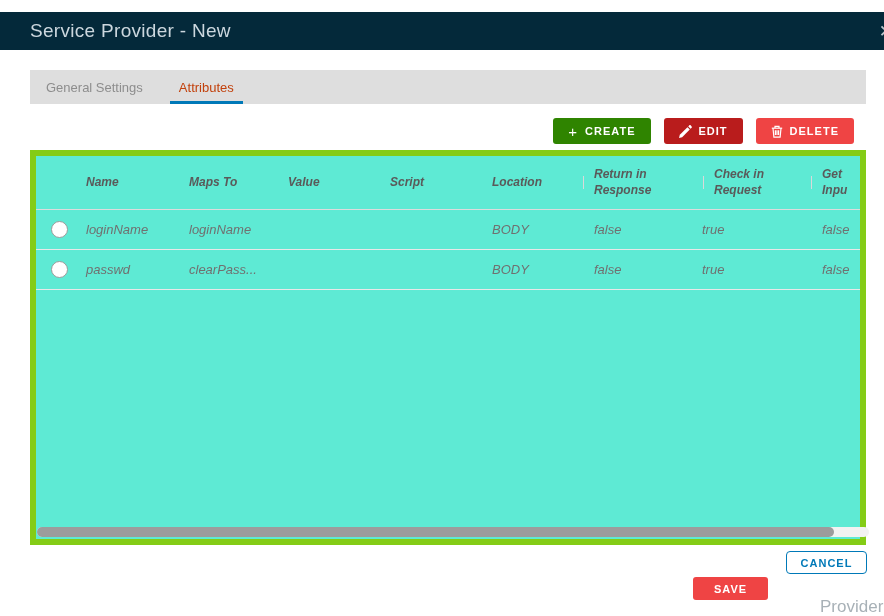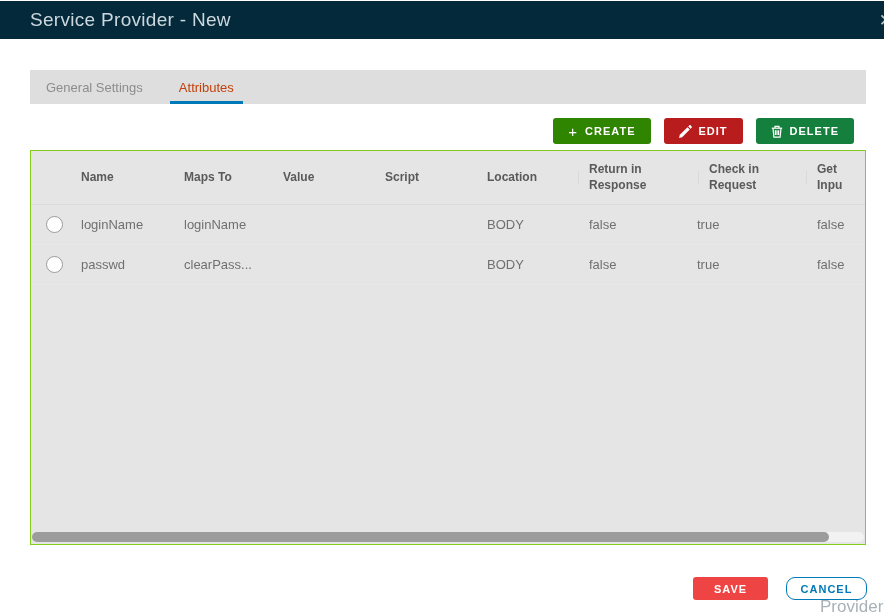--- a/index.html
+++ b/index.html
@@ -4,21 +4,21 @@
 <style>
   html,body{margin:0;padding:0;}
   body{
     width:884px;height:616px;position:relative;overflow:hidden;
     background:#ffffff;
     font-family:"Liberation Sans","DejaVu Sans",sans-serif;
     -webkit-font-smoothing:antialiased;
   }
   
   .modal-header{
-    position:absolute;top:1px;left:0;width:884px;height:38px;
+    position:absolute;top:12px;left:0;width:884px;height:38px;
     background:#04293a;display:flex;align-items:center;
   }
   .modal-title{
     margin-left:30px;font-size:19px;font-weight:400;color:#ccd7de;letter-spacing:.3px;
   }
   .close-x{
     position:absolute;right:-9px;top:0;height:38px;display:flex;align-items:center;
     color:#b9c4cb;font-size:17px;cursor:pointer;
   }
   
@@ -40,26 +40,26 @@
   .actions{
     position:absolute;top:118px;right:30px;display:flex;gap:13px;height:26px;
   }
   .btn{
     display:flex;align-items:center;gap:7px;height:26px;padding:0 15px;
     border:none;border-radius:3px;color:#ffffff;font-size:11px;font-weight:700;
     letter-spacing:1px;cursor:pointer;font-family:inherit;
   }
   .btn-create{background:#2f8400;}
   .btn-edit{background:#b91c1c;}
-  .btn-delete{background:#15803d;}
+  .btn-delete{background:#ef4444;}
   .plus-glyph{font-size:15px;font-weight:400;line-height:1;}
   
   .grid{
     position:absolute;top:150px;left:30px;width:836px;height:395px;
-    border:1px solid #84cc16;background:#e5e5e5;box-sizing:border-box;
+    border:6px solid #84cc16;background:#5eead4;box-sizing:border-box;font-style:italic;
   }
   .grid-head{
     display:flex;height:53px;border-bottom:1px solid #dcdcdc;align-items:center;
   }
   .hcell{
     position:relative;box-sizing:border-box;padding-left:11px;padding-right:4px;
     font-size:12px;font-weight:600;color:#5a5a5a;line-height:1.3;
     overflow:hidden;white-space:normal;
   }
   .hcell.div::before{
@@ -94,22 +94,22 @@
     position:absolute;left:0;top:0;width:797px;height:10px;background:#9c9c9c;border-radius:5px;
     cursor:pointer;
   }
   
   .btn-save{
     position:absolute;left:693px;top:577px;width:75px;height:23px;
     background:#ef4444;color:#fff;border:none;border-radius:3px;
     font-size:11px;font-weight:700;letter-spacing:1px;cursor:pointer;font-family:inherit;
   }
   .btn-cancel{
-    position:absolute;left:786px;top:577px;width:81px;height:23px;box-sizing:border-box;
-    background:#ffffff;color:#0079b8;border:1px solid #0079b8;border-radius:9px;
+    position:absolute;left:786px;top:551px;width:81px;height:23px;box-sizing:border-box;
+    background:#ffffff;color:#0079b8;border:1px solid #0079b8;border-radius:4px;
     font-size:11px;font-weight:700;letter-spacing:1px;cursor:pointer;font-family:inherit;
   }
   .watermark{
     position:absolute;left:820px;top:597px;font-size:17px;color:#a8b1b7;white-space:nowrap;
   }
 </style>
 </head>
 <body>
 
 <div class="modal-header">

